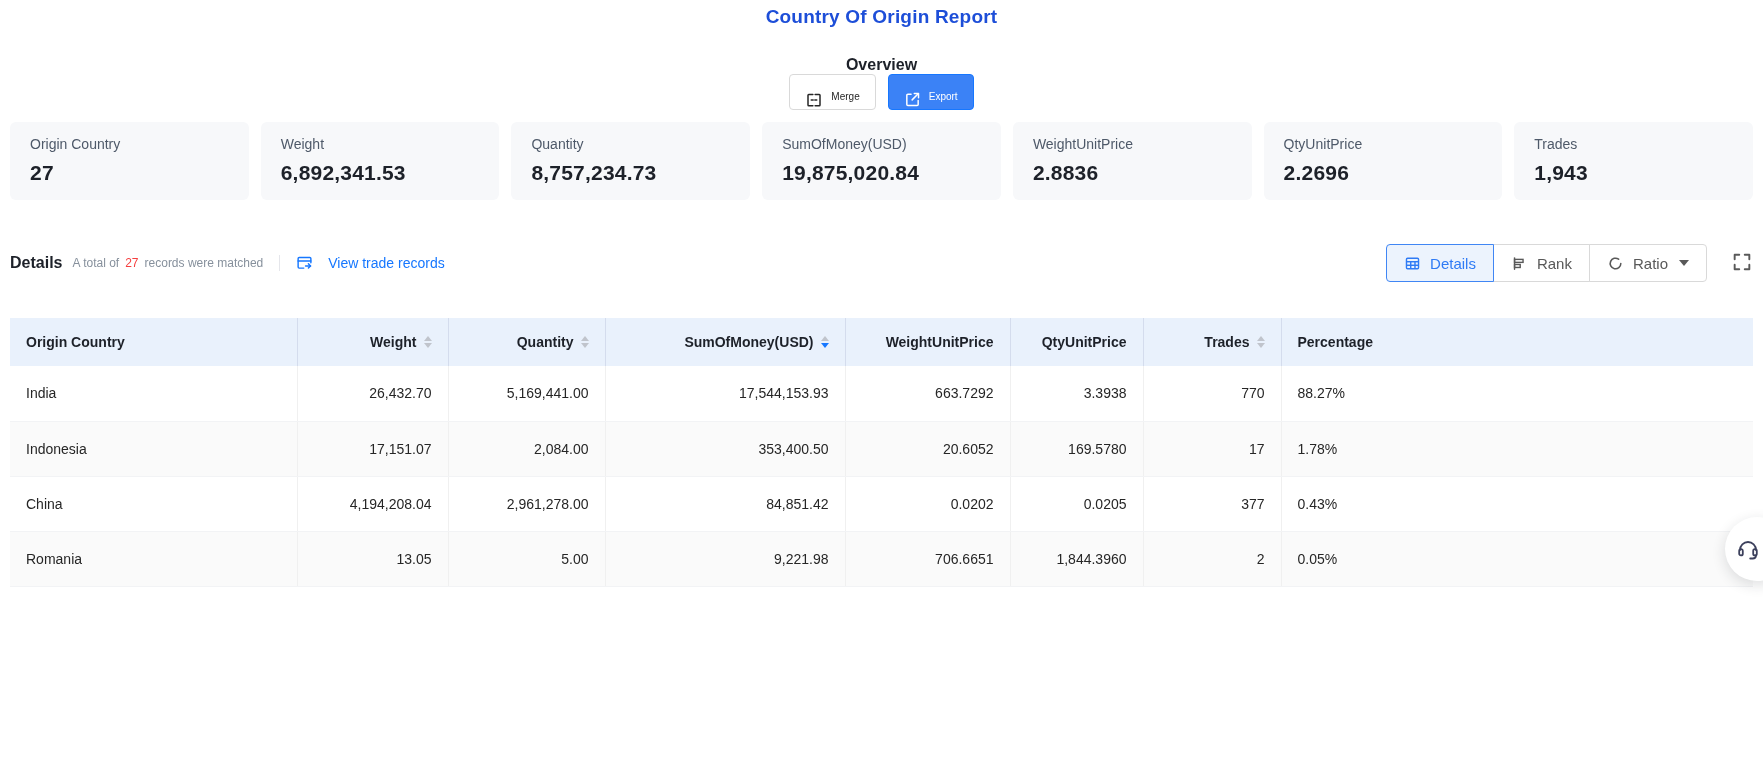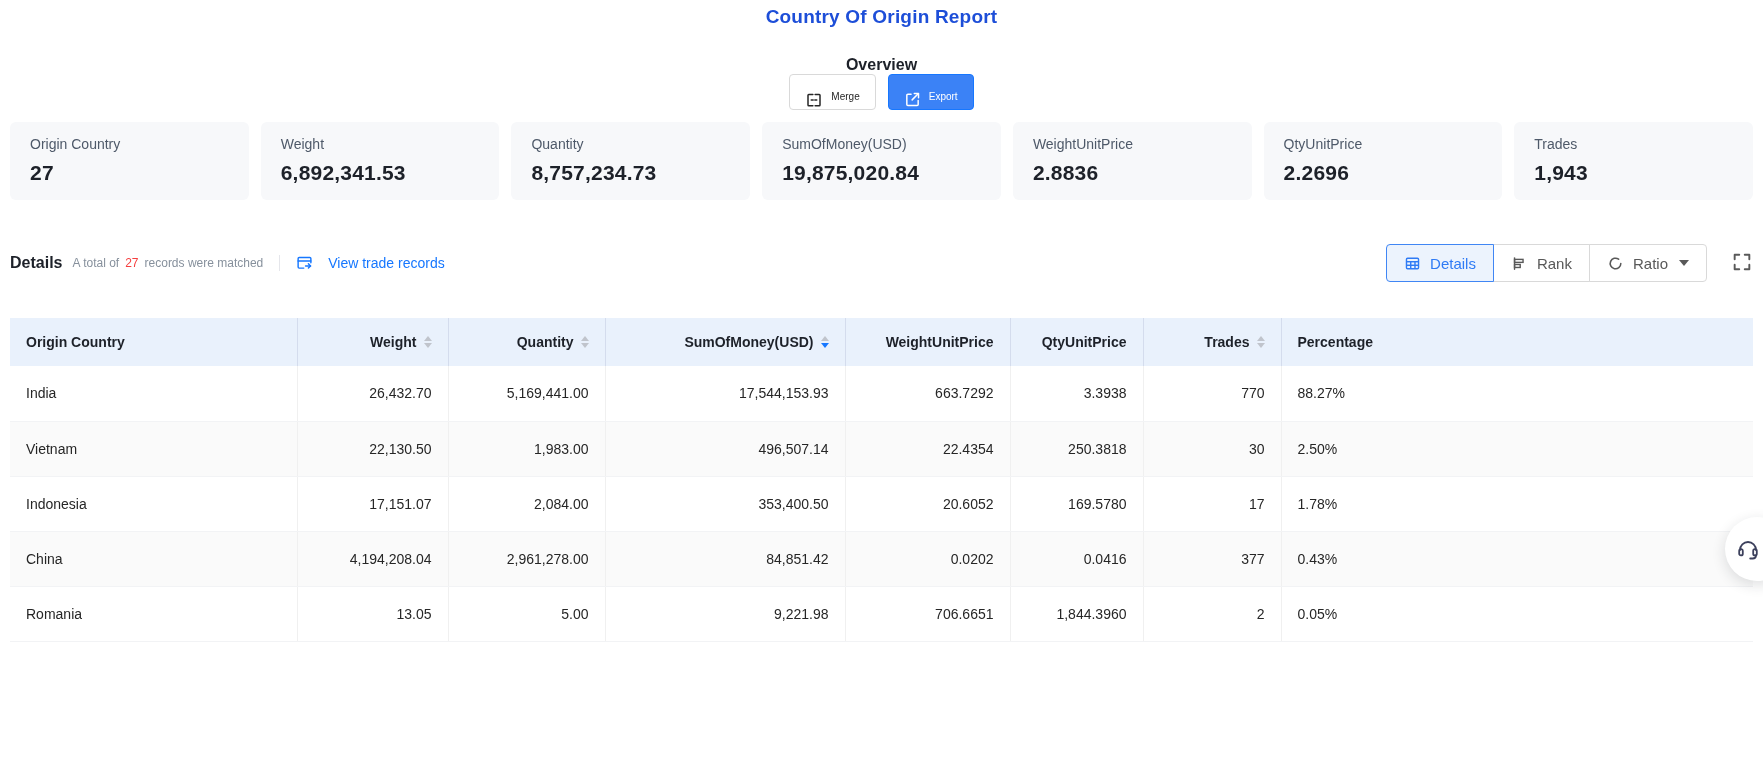--- a/index.html
+++ b/index.html
@@ -290,46 +290,36 @@
             <td class="left">India</td>
             <td class="right">26,432.70</td>
             <td class="right">5,169,441.00</td>
             <td class="right">17,544,153.93</td>
             <td class="right">663.7292</td>
             <td class="right">3.3938</td>
             <td class="right">770</td>
             <td class="left">88.27%</td>
           </tr>
           <tr>
-            <td class="left">Vietnam</td>
-            <td class="right">22,130.50</td>
-            <td class="right">1,983.00</td>
-            <td class="right">496,507.14</td>
-            <td class="right">22.4354</td>
-            <td class="right">250.3818</td>
-            <td class="right">30</td>
-            <td class="left">2.50%</td>
-          </tr>
-          <tr>
             <td class="left">Indonesia</td>
             <td class="right">17,151.07</td>
             <td class="right">2,084.00</td>
             <td class="right">353,400.50</td>
             <td class="right">20.6052</td>
             <td class="right">169.5780</td>
             <td class="right">17</td>
             <td class="left">1.78%</td>
           </tr>
           <tr>
             <td class="left">China</td>
             <td class="right">4,194,208.04</td>
             <td class="right">2,961,278.00</td>
             <td class="right">84,851.42</td>
             <td class="right">0.0202</td>
-            <td class="right">0.0416</td>
+            <td class="right">0.0205</td>
             <td class="right">377</td>
             <td class="left">0.43%</td>
           </tr>
           <tr>
             <td class="left">Romania</td>
             <td class="right">13.05</td>
             <td class="right">5.00</td>
             <td class="right">9,221.98</td>
             <td class="right">706.6651</td>
             <td class="right">1,844.3960</td>

